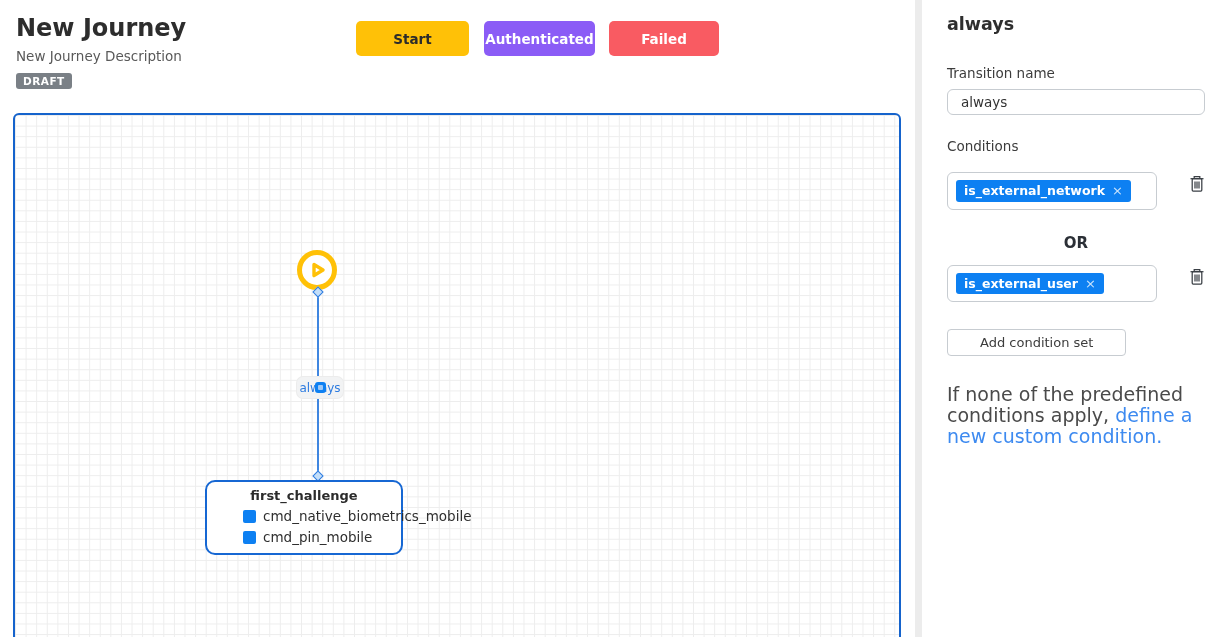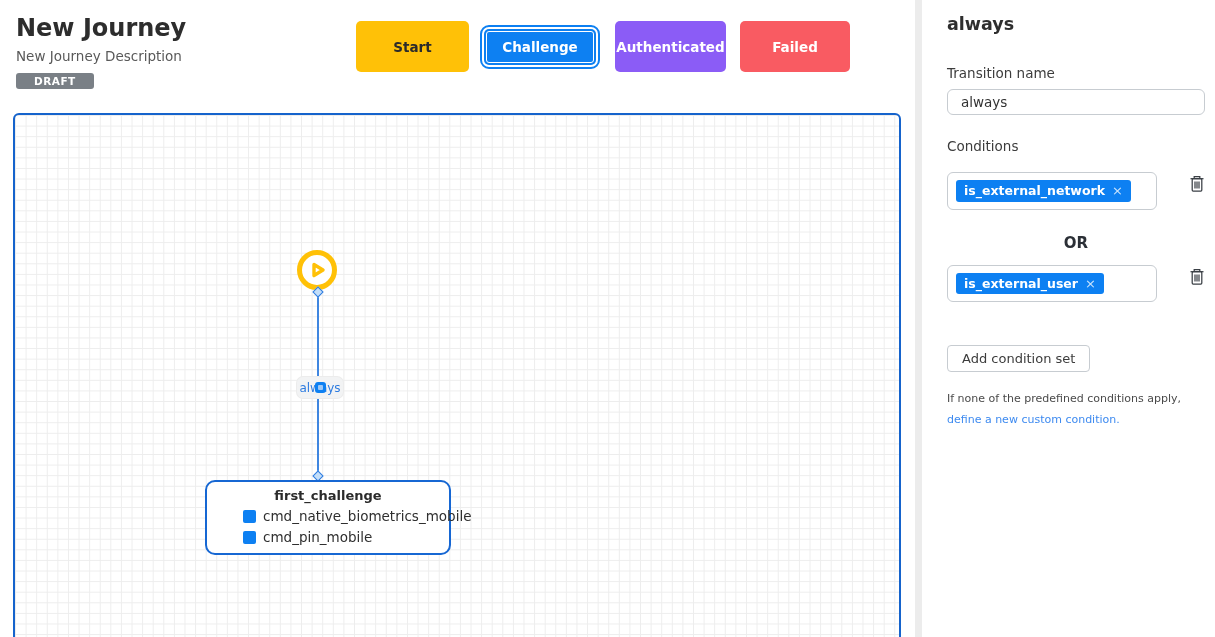--- a/index.html
+++ b/index.html
@@ -5,25 +5,25 @@
   * { margin:0; padding:0; box-sizing:border-box; }
   html,body { width:1215px; height:637px; overflow:hidden; background:#ffffff;
     font-family:"DejaVu Sans","Liberation Sans",sans-serif; }
   .page { position:relative; width:1215px; height:637px; }
 
   
   .header-block { position:absolute; left:16px; top:14px; }
   .page-title { font-size:24px; font-weight:bold; color:#2d2d2d; }
   .page-subtitle { font-size:13.5px; color:#595959; margin-top:6px; }
   .draft-badge { display:inline-block; margin-top:9px; background:#7a8086; color:#ffffff;
-    font-size:10.5px; font-weight:bold; letter-spacing:.5px; padding:2px 18px; border-radius:3px; }
+    font-size:10.5px; font-weight:bold; letter-spacing:.5px; padding:2px 7px; border-radius:3px; }
 
   
   .status-bar { position:absolute; left:356px; top:21px; display:flex; align-items:center; }
-  .status-btn { height:51px; border:none; border-radius:5px; font-family:inherit;
+  .status-btn { height:35px; border:none; border-radius:5px; font-family:inherit;
     font-size:13.5px; font-weight:bold; cursor:pointer; }
   .btn-start { width:113px; background:#ffc107; color:#2b2b2b; margin-right:15px; }
   .btn-challenge { width:112px; height:36px; background:#0d80f2; color:#ffffff;
     position:relative; outline:2px solid #0d80f2; outline-offset:2px; margin-right:19px; }
   .btn-challenge::after { content:""; position:absolute; inset:2px; border:1px solid #ffffff;
     border-radius:3px; pointer-events:none; }
   .btn-authenticated { width:111px; background:#8b5cf6; color:#ffffff; margin-right:14px; }
   .btn-failed { width:110px; background:#f95b62; color:#ffffff; }
 
   
@@ -41,21 +41,21 @@
   .diamond-top { left:299px; top:173px; }
   .diamond-bottom { left:299px; top:357px; }
   .edge-label { position:absolute; left:282px; top:262px; width:46px; height:21px;
     background:#f2f3f4; border-radius:6px; box-shadow:0 0 0 1px #ececec;
     display:flex; align-items:center; justify-content:center;
     font-size:12px; color:#2e7ce0; }
   .edge-gear { position:absolute; left:300px; top:267px; width:11px; height:11px;
     background:#0d80f2; border-radius:3px; }
   .edge-gear::after { content:""; position:absolute; inset:3px; background:#9ec9f7; border-radius:1px; }
 
-  .flow-node { position:absolute; left:190px; top:365px; width:246px; height:75px;
+  .flow-node { position:absolute; left:190px; top:365px; width:198px; height:75px;
     background:#ffffff; border:2.5px solid #1667d3; border-radius:10px; padding-top:6px; }
   .flow-node-title { text-align:center; font-size:13px; font-weight:bold; color:#2b2b2b; }
   .node-row { display:flex; align-items:center; margin:5px 0 0 12px;padding-left:24px; }
   .node-row-square { width:13px; height:13px; background:#0d80f2; border-radius:2px;
     margin-right:7px; flex:none; }
   .node-row-label { font-size:13.5px; color:#2f2f2f; }
 
   
   .divider { position:absolute; left:915px; top:0; width:7px; height:637px; background:#ececec; }
 
@@ -68,40 +68,39 @@
   .conditions-label { margin-top:23px; }
   .condition-row { display:flex; align-items:flex-start; margin-top:18px; }
   .condition-box { width:210px; min-height:37px; border:1px solid #c7ccd1; border-radius:6px;
     padding:7px 8px; display:flex; flex-wrap:wrap; gap:4px; cursor:text; }
   .chip { display:inline-flex; align-items:center; background:#0d80f2; color:#ffffff;
     font-size:12.5px; font-weight:600; border-radius:3px; padding:3px 8px; line-height:1.2; }
   .chip-x { margin-left:7px; color:rgba(255,255,255,.78); font-weight:400; font-size:13px; cursor:pointer; }
   .trash-btn { margin-left:auto; background:none; border:none; cursor:pointer; padding:3px 0 0 0; }
   .or-joiner { text-align:center; font-size:15px; font-weight:bold; color:#2b2f36; margin-top:24px; }
   .or-joiner + .condition-row { margin-top:13px; }
-  .add-condition-btn { margin-top:43px; background:#ffffff; border:1px solid #c7ccd1;
+  .add-condition-btn { margin-top:27px; background:#ffffff; border:1px solid #c7ccd1;
     border-radius:4px; font-family:inherit; font-size:13px; color:#3c3c3c;
-    padding:5px 14px; cursor:pointer; }
-  .footer-note { margin-top:16px; font-size:11px; line-height:21px; color:#4a4a4a; }
+    padding:5px 32px; cursor:pointer; }
+  .footer-note { margin-top:28px; font-size:19px; line-height:21px; color:#4a4a4a; }
   .footer-link { color:#3d8af0; cursor:pointer; text-decoration:none; }
 </style>
 </head>
 <body>
 
 <div class="page">
 
   <div class="header-block">
     <div class="page-title">New Journey</div>
     <div class="page-subtitle">New Journey Description</div>
     <span class="draft-badge">DRAFT</span>
   </div>
 
   <div class="status-bar">
     <button class="status-btn btn-start">Start</button>
-    <button class="status-btn btn-challenge">Challenge</button>
     <button class="status-btn btn-authenticated">Authenticated</button>
     <button class="status-btn btn-failed">Failed</button>
   </div>
 
   <div class="canvas">
 
     <div class="start-node">
       <svg width="24" height="24" viewBox="0 0 24 24">
         <polygon points="9,6.5 18,12 9,17.5" fill="none" stroke="#ffc107" stroke-width="3.4" stroke-linejoin="round"></polygon>
       </svg>

